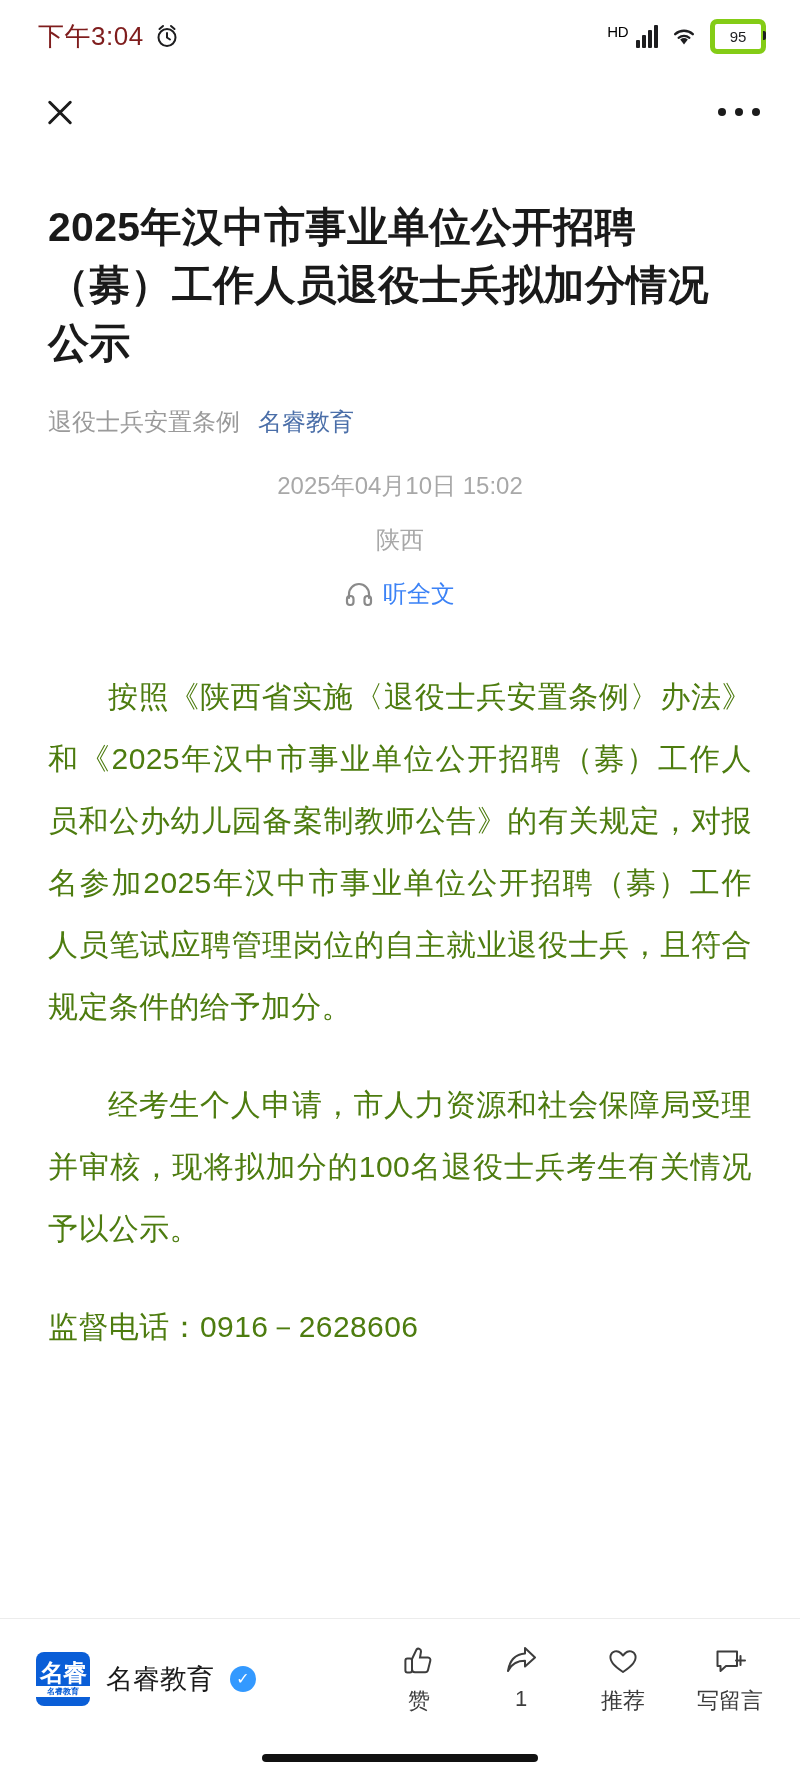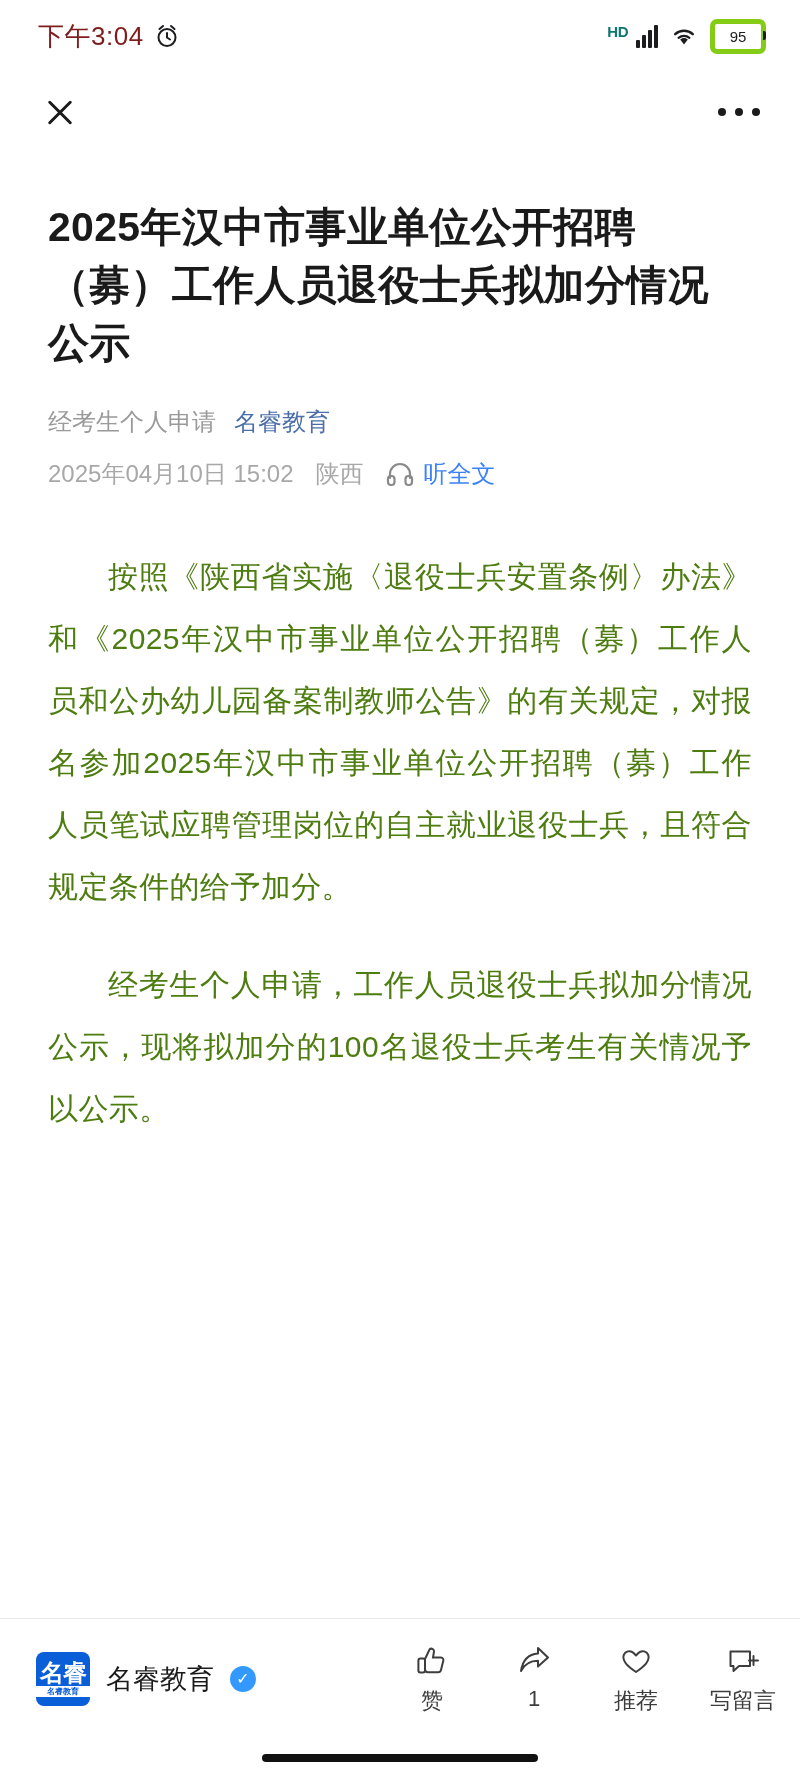--- a/index.html
+++ b/index.html
@@ -51,22 +51,22 @@
     display: inline-block;
   }
   .alarm-icon svg { display: block; }
   .status-right {
     display: flex;
     align-items: center;
     gap: 12px;
   }
   .hd-label {
     font-size: 15px;
-    font-weight: bold;
-    color: #0f766e;
+    font-weight: normal;
+    color: #000000;
     letter-spacing: -0.5px;
     margin-right: -4px;
     transform: translateY(-5px);
   }
   .signal-bars {
     display: flex;
     align-items: flex-end;
     gap: 2px;
     height: 24px;
   }
@@ -172,26 +172,27 @@
     font-size: 24px;
     color: #9a9a9a;
     display: flex;
     align-items: center;
     gap: 18px;
   }
   .meta-account {
     color: #4a6ea8;
   }
   .meta-line2 {
-    margin-top: 20px;
+    margin-top: 32px;
     font-size: 24px;
     color: #a8a8a8;
     display: flex;
     align-items: center;
     gap: 22px;
+    flex-direction: column;
   }
   .listen {
     display: flex;
     align-items: center;
     gap: 10px;
     color: #3b82f6;
     cursor: pointer;
   }
   .headphone-icon {
     width: 28px;
@@ -225,21 +226,21 @@
   }
 
   
   .bottom-bar {
     flex: 0 0 120px;
     height: 120px;
     border-top: 1px solid #ececec;
     display: flex;
     align-items: center;
     justify-content: space-between;
-    padding: 0 16px 0 36px;
+    padding: 0 29px 0 36px;
     box-sizing: border-box;
     background: #fff;
   }
   .account-chip {
     display: flex;
     align-items: center;
     gap: 16px;
     cursor: pointer;
   }
   .account-avatar {
@@ -371,42 +372,43 @@
       <i></i>
         <i></i>
         <i></i>
     </div>
   </div>
 
   <div class="article">
     <h1 class="title">2025年汉中市事业单位公开招聘（募）工作人员退役士兵拟加分情况公示</h1>
 
     <div class="meta-line">
-      <span>经考生个人申请</span>
+      <span>退役士兵安置条例</span>
       <span class="meta-account">名睿教育</span>
     </div>
 
     <div class="meta-line2">
       <span>2025年04月10日 15:02</span>
       <span>陕西</span>
       <span class="listen">
         <span class="headphone-icon">
           <svg width="28" height="26" viewBox="0 0 28 26">
             <path d="M4 17 L4 13 A10 10 0 0 1 24 13 L24 17" fill="none" stroke="#8a8a8a" stroke-width="2.2" stroke-linecap="round"></path>
             <rect x="2" y="15" width="6.5" height="9" rx="3" fill="none" stroke="#8a8a8a" stroke-width="2.2"></rect>
             <rect x="19.5" y="15" width="6.5" height="9" rx="3" fill="none" stroke="#8a8a8a" stroke-width="2.2"></rect>
           </svg>
         </span>
         <span>听全文</span>
       </span>
     </div>
 
     <div class="body-text">
       <p class="indent">按照《陕西省实施〈退役士兵安置条例〉办法》和《2025年汉中市事业单位公开招聘（募）工作人员和公办幼儿园备案制教师公告》的有关规定，对报名参加2025年汉中市事业单位公开招聘（募）工作人员笔试应聘管理岗位的自主就业退役士兵，且符合规定条件的给予加分。</p>
-      <p class="indent">经考生个人申请，工作人员退役士兵拟加分情况公示，现将拟加分的100名退役士兵考生有关情况予以公示。</p>
+      <p class="indent">经考生个人申请，市人力资源和社会保障局受理并审核，现将拟加分的100名退役士兵考生有关情况予以公示。</p>
+      <p>监督电话：0916－2628606</p>
     </div>
     <div class="fade-bottom"></div>
   </div>
 
   <div class="bottom-bar">
     <div class="account-chip">
       <div class="account-avatar">
         <span class="av-main">名睿</span>
         <span class="av-sub">名睿教育</span>
       </div>

